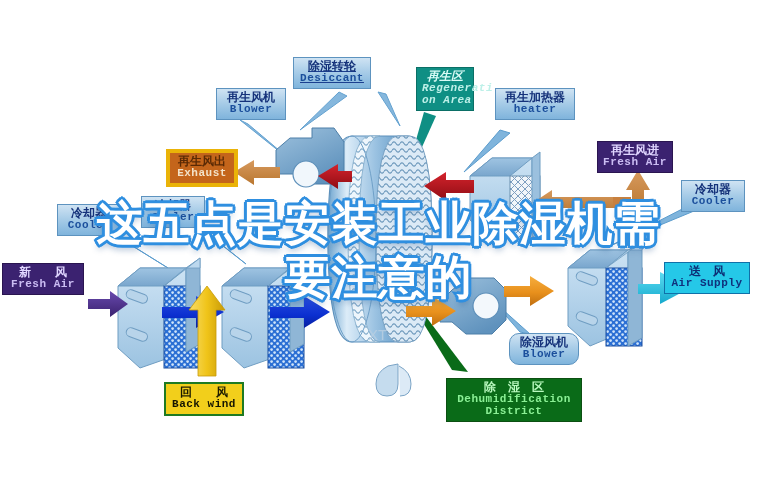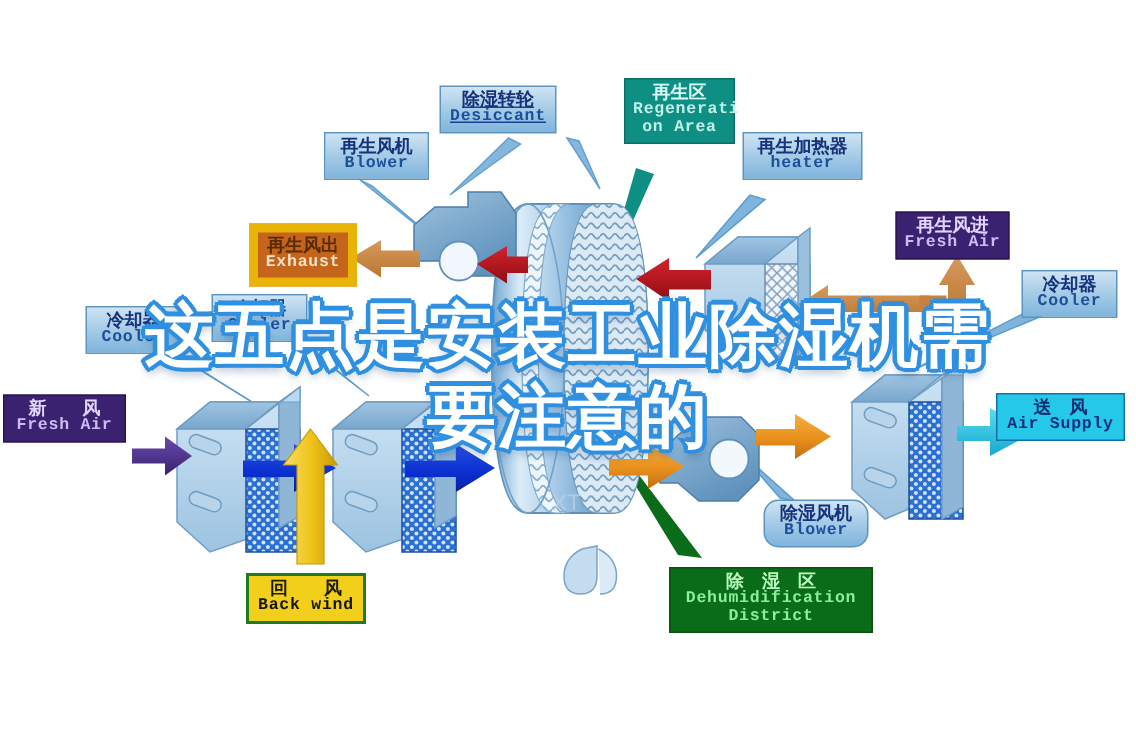--- a/index.html
+++ b/index.html
@@ -71,21 +71,21 @@
     background:#3b2270;
     border:1px solid #2a1550;
     color:#cfc4ef;
   }
   .lbl-purple .cn{color:#e0d6ff;}
   .lbl-purple .en{color:#cbbdf3;}
 
   
   .lbl-orange{
     background:#c4651b;
-    border:6px solid #eab308;
+    border:4px solid #eab308;
     color:#3b1a04;
   }
   .lbl-orange .cn{color:#5a2a05;}
   .lbl-orange .en{color:#f3e2c8;}
 
   
   .lbl-yellow{
     background:#f2cf1b;
     border:2px solid #1f7a22;
     color:#222200;
@@ -341,21 +341,21 @@
   <div class="label lbl-blue" style="left:293px;top:57px;width:78px;text-decoration:underline;">
     <span class="cn">除湿转轮</span>
     <span class="en">Desiccant</span>
   </div>
 
   <div class="label lbl-blue" style="left:216px;top:88px;width:70px;">
     <span class="cn">再生风机</span>
     <span class="en">Blower</span>
   </div>
 
-  <div class="label lbl-teal" style="left:416px;top:52px;width:74px;">
+  <div class="label lbl-teal" style="left:416px;top:67px;width:58px;font-style:italic;">
     <span class="cn">再生区</span>
     <span class="en">Regenerati</span>
     <span class="en">on Area</span>
   </div>
 
   <div class="label lbl-blue" style="left:495px;top:88px;width:80px;">
     <span class="cn">再生加热器</span>
     <span class="en">heater</span>
   </div>
 

